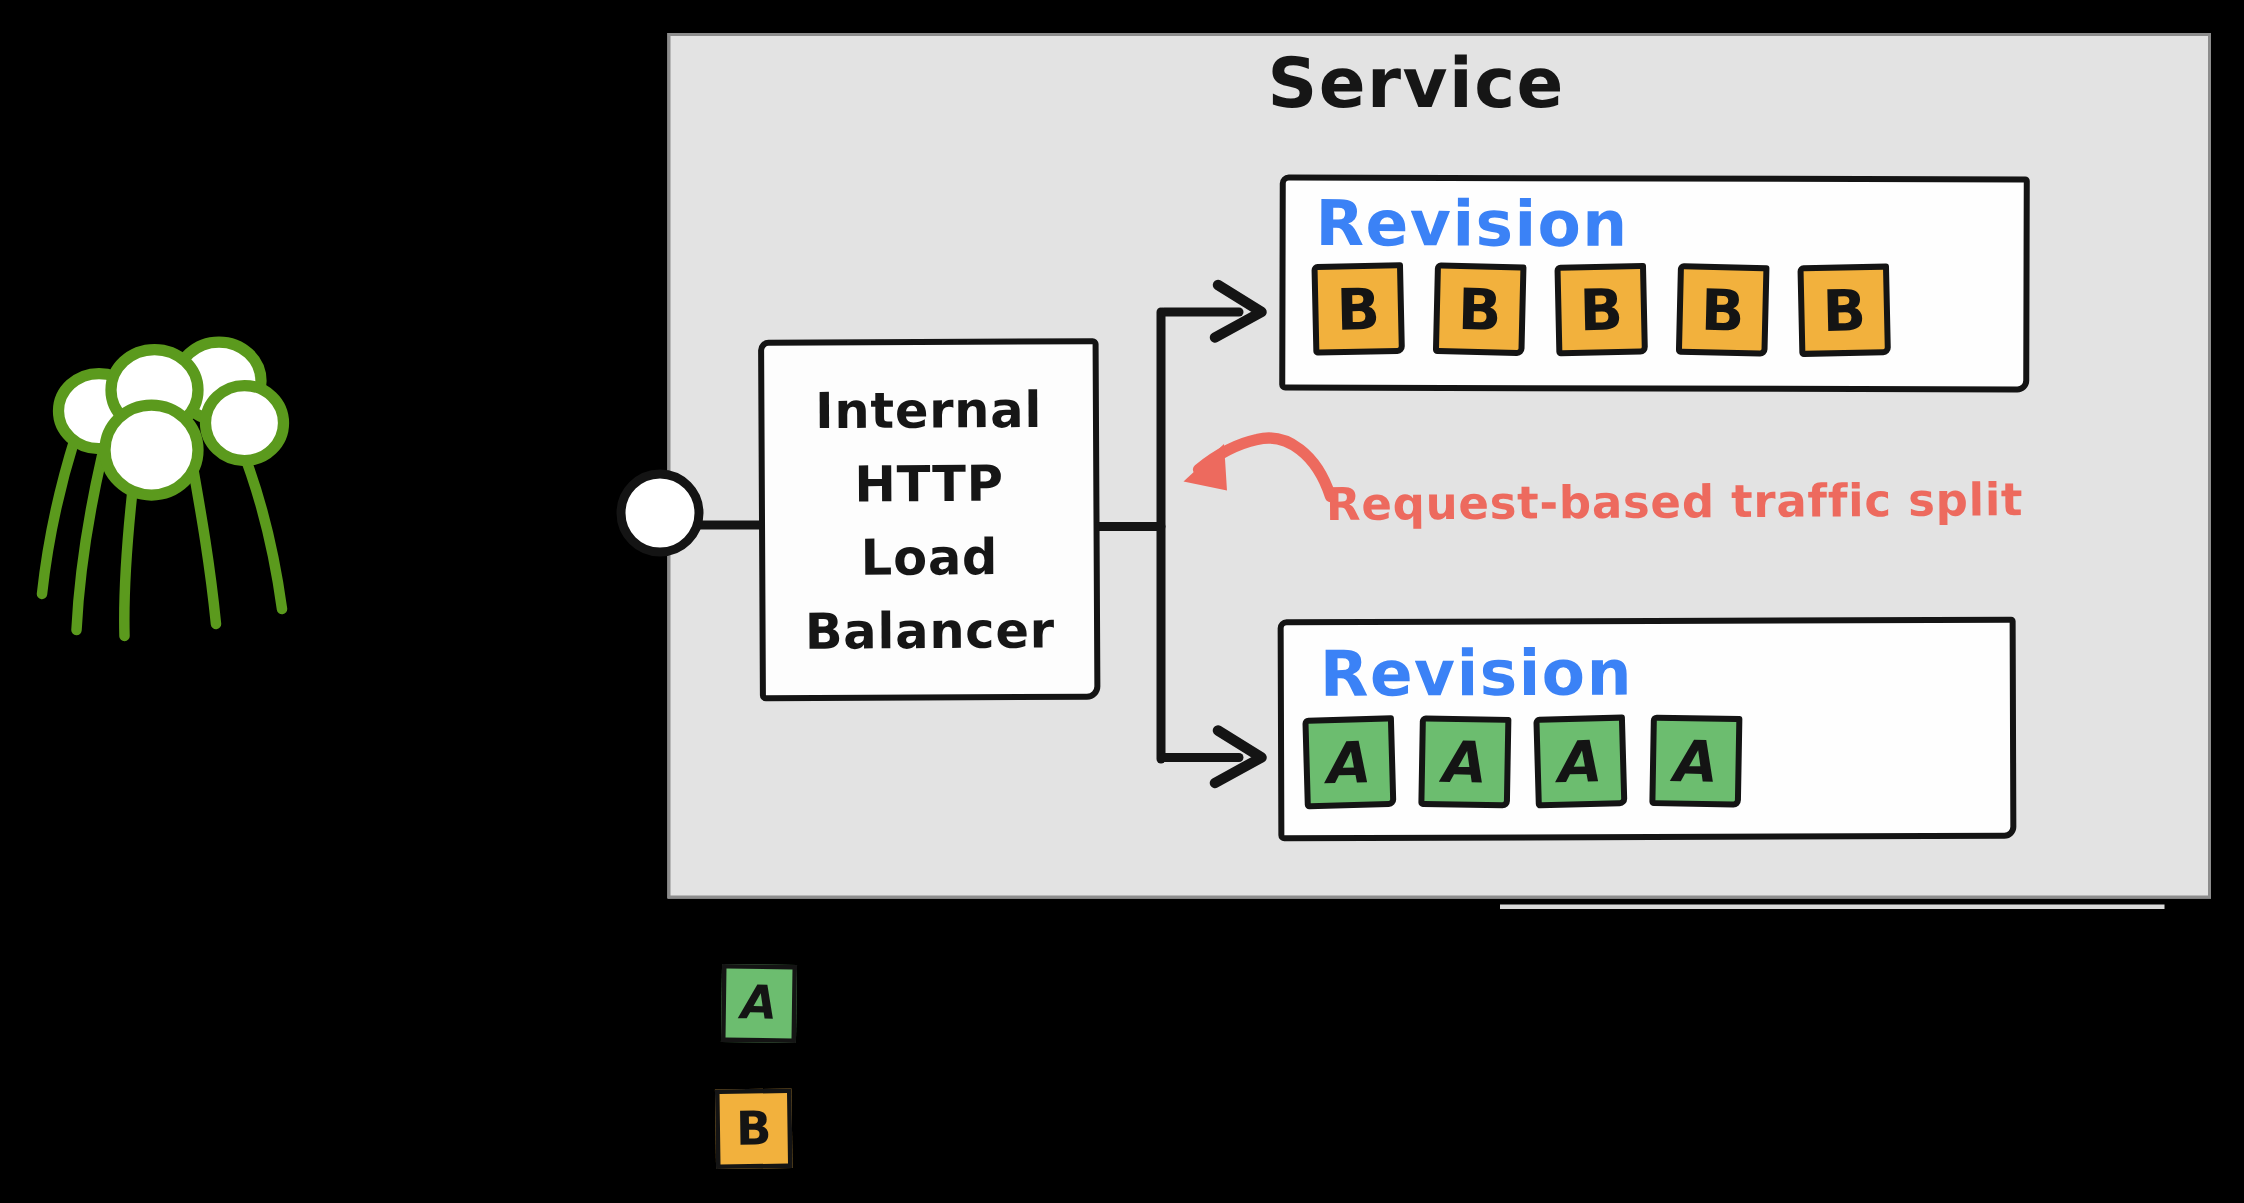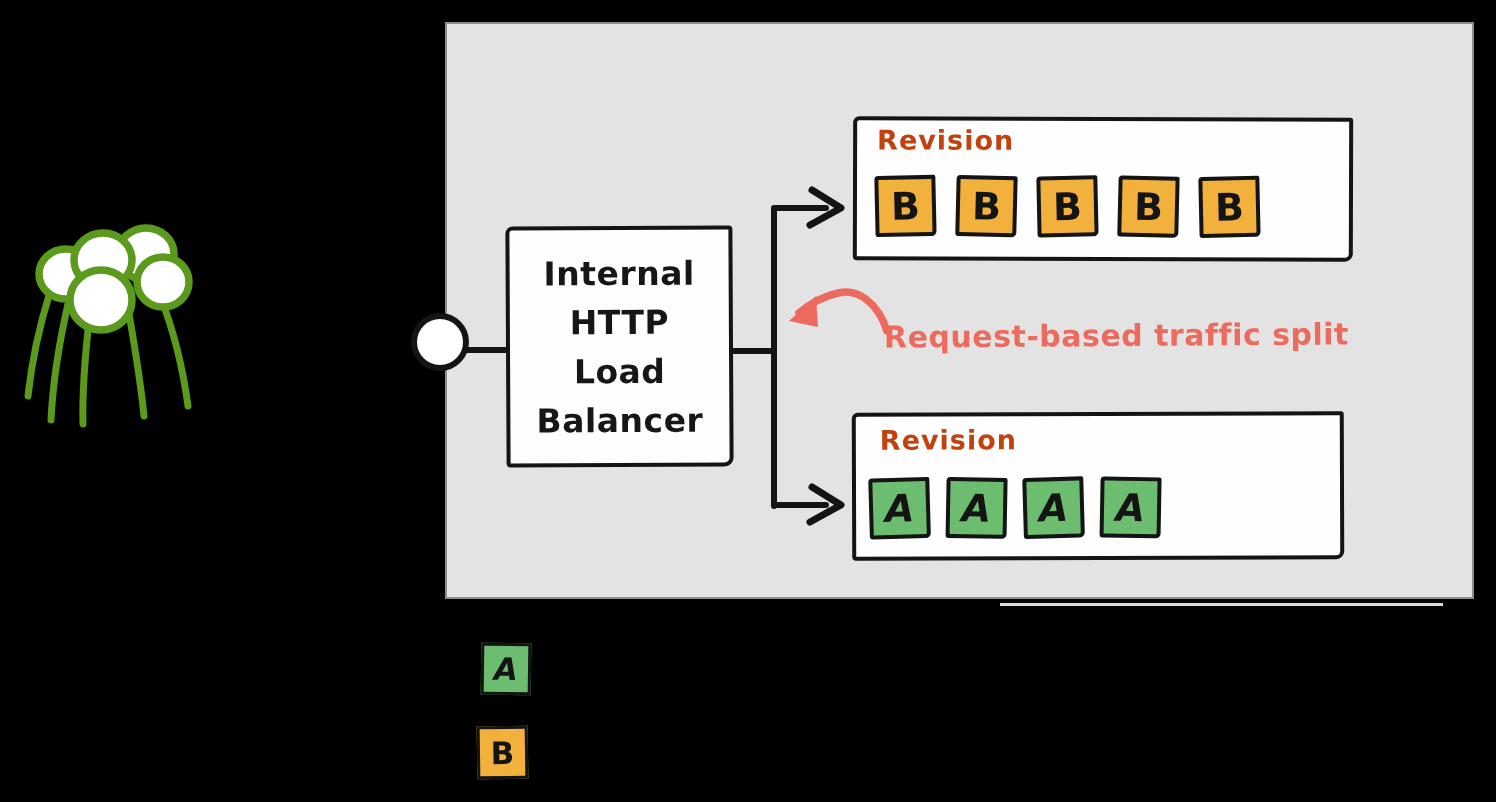--- a/index.html
+++ b/index.html
@@ -50,21 +50,21 @@
   .rev-box {
     background:#fefefe;
     border:4px solid #141414;
     border-radius:6px 3px 8px 4px;
     box-sizing:border-box;
   }
   .rev-box.rev-b { left:853px; top:117px; width:500px; height:144px; transform:rotate(0.15deg); }
   .rev-box.rev-a { left:852px; top:412px; width:492px; height:148px; transform:rotate(-0.2deg); }
   .rev-label {
     position:absolute; left:20px; top:4px;
-    font-size:27px; font-weight:700; color:#c2410c; letter-spacing:1px;
+    font-size:42px; font-weight:700; color:#3b82f6; letter-spacing:1px;
   }
   .rev-a .rev-label { left:24px; top:8px; }
   .containers { position:absolute; display:flex; }
   .rev-b .containers { left:18px; top:55px; gap:20px; }
   .rev-a .containers { left:13px; top:61px; gap:16px; }
   .container-square {
     width:61px; height:61px; box-sizing:border-box;
     border:4px solid #141414; border-radius:4px 2px 5px 3px;
     display:flex; align-items:center; justify-content:center;
     font-size:38px; font-weight:700; color:#141414;
@@ -111,20 +111,21 @@
     <g fill="#ffffff" stroke="#5b9a1d" stroke-width="7.5">
       <ellipse cx="48" cy="50" rx="27" ry="25"></ellipse>
       <ellipse cx="128" cy="30" rx="28" ry="26"></ellipse>
       <ellipse cx="145" cy="58" rx="26" ry="25"></ellipse>
       <ellipse cx="85" cy="36" rx="29" ry="27"></ellipse>
       <ellipse cx="83" cy="76" rx="31" ry="30"></ellipse>
     </g>
   </svg>
 
   <div class="abs service-box"></div>
+  <div class="abs service-title">Service</div>
 
   <div class="abs sketch-artifact"></div>
 
   <div class="abs lb-box">
     <div class="lb-line">Internal</div>
     <div class="lb-line">HTTP</div>
     <div class="lb-line">Load</div>
     <div class="lb-line">Balancer</div>
   </div>
 

